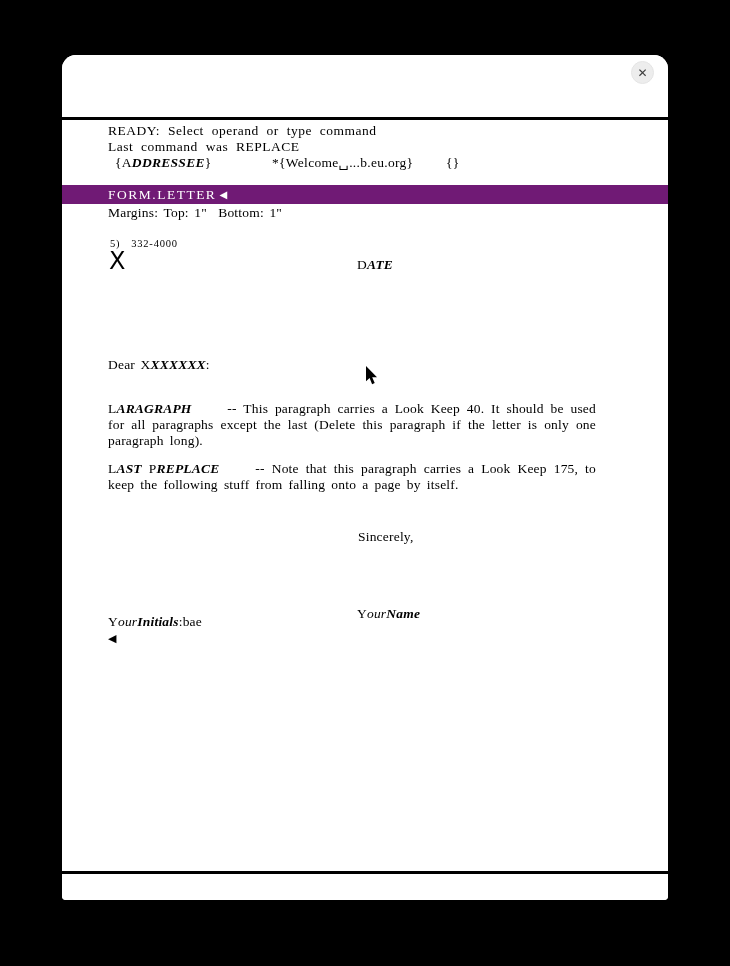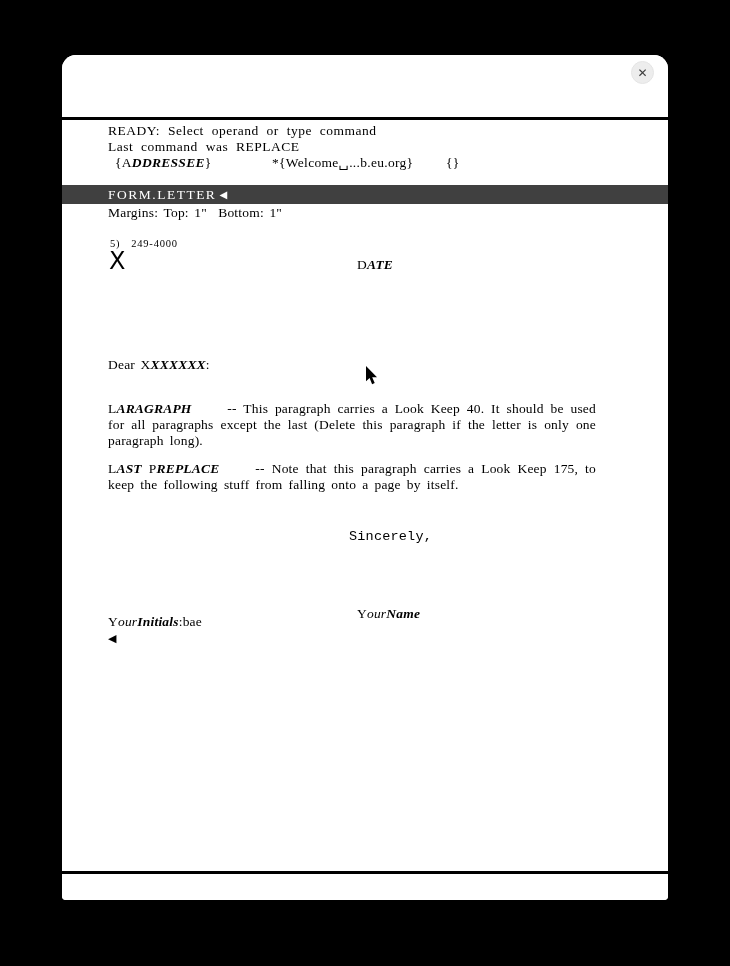--- a/index.html
+++ b/index.html
@@ -19,37 +19,37 @@
   }
   .close-glyph{font-family:"DejaVu Sans",sans-serif;font-size:12px;font-weight:bold;color:#3c3c3c;line-height:1;}
   .hr{height:3px;background:#000;}
   .status{height:62px;padding:3px 8px 0 46px;font-size:13.5px;line-height:16px;letter-spacing:0.5px;word-spacing:4px;}
   .s-line3{position:relative;height:16px;letter-spacing:0.3px;word-spacing:normal;}
   .s-line3 .sel{position:absolute;top:0;white-space:pre;}
   .sel1{left:7px;}
   .sel2{left:164px;}
   .sel3{left:338px;}
   .filebar{
-    height:19px;background:#404040;color:#fff;padding-left:46px;font-size:13.5px;
+    height:19px;background:#701a75;color:#fff;padding-left:46px;font-size:13.5px;
     line-height:19px;letter-spacing:1.5px;
   }
   .tri{font-family:"DejaVu Sans",sans-serif;font-size:10px;letter-spacing:0;margin-left:3px;vertical-align:1px;}
   .doc{position:relative;height:667px;background:#fff;font-size:13.5px;line-height:16px;letter-spacing:0.2px;word-spacing:2px;}
   .abs{position:absolute;left:46px;white-space:pre;}
   .margins{top:1px;}
   .lh1{top:17px;font-size:11px;letter-spacing:0.55px;word-spacing:1px;}
   .lh2{top:32px;left:48px;font-size:10.5px;letter-spacing:0.8px;}
   .sigx{top:44px;left:47px;font-family:"DejaVu Sans",sans-serif;font-size:24px;line-height:26px;letter-spacing:0;}
   .date{top:53px;left:295px;}
   .welcome{top:102px;word-spacing:2.5px;}
   .dear{top:153px;}
   .para{width:488px;text-align:justify;white-space:normal;word-spacing:2.5px;line-height:15.8px;}
   .para1{top:197px;}
   .para2{top:257px;}
-  .closing{top:325px;left:287px;font-family:Liberation Mono, monospace;}
+  .closing{top:325px;left:296px;}
   .yourname{top:382px;left:295px;margin-top:20px;}
   .initials{top:410px;}
   .endmark{top:427px;font-family:"DejaVu Sans",sans-serif;font-size:11px;}
   .rm{font-style:normal;font-weight:normal;}
   .it{font-style:italic;}
   .bi{font-style:italic;font-weight:bold;}
   .ul{text-decoration:underline;text-underline-offset:2px;}
   .gap{padding-left:5px;margin-left:24px;}
   .cursor{position:absolute;left:303px;top:162px;}
   .footer{height:29px;background:#fff;}
@@ -78,21 +78,21 @@
   </div>
 
   <div class="filebar">
     <span>FORM.LETTER</span><span class="tri">◀</span>
   </div>
 
   <div class="doc">
 
     <div class="abs margins">Margins: Top: 1"  Bottom: 1"</div>
 
-    <div class="abs lh2">5)  249-4000</div>
+    <div class="abs lh2">5)  332-4000</div>
 
     <div class="abs sigx">X</div>
 
     <div class="abs date"><span class="rm">D</span><span class="bi">ATE</span></div>
 
 
     <div class="abs dear"><span class="rm">Dear X</span><span class="bi">XXXXXX</span><span class="rm">:</span></div>
 
     <div class="abs para para1"><span class="rm">L</span><span class="bi">ARAGRAPH</span><span class="gap"> -- This paragraph carries a Look Keep 40.  It should be used for all paragraphs except the last  (Delete this paragraph if the letter is only one paragraph long).</span></div>
 

